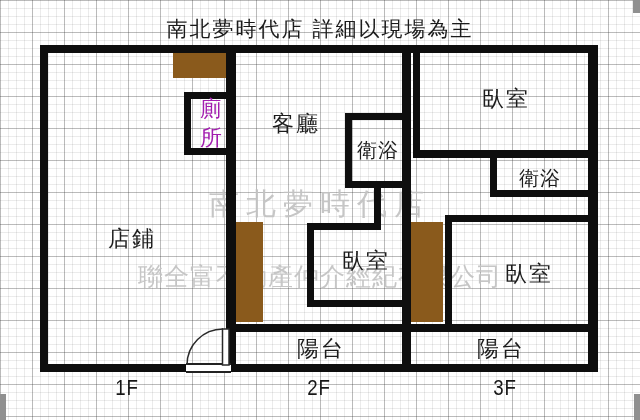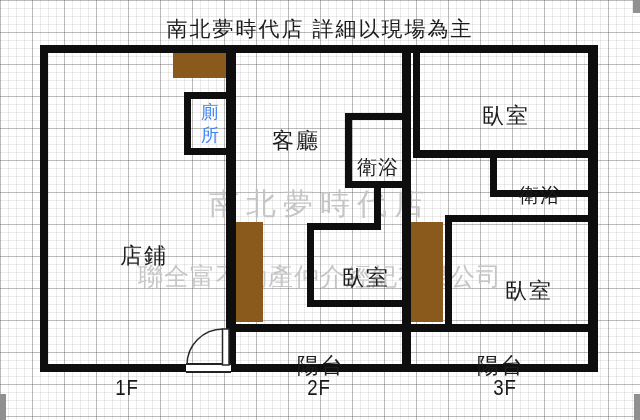--- a/index.html
+++ b/index.html
@@ -16,24 +16,24 @@
       linear-gradient(to right, rgba(60,60,60,0.28) 1px, transparent 1px),
       linear-gradient(to bottom, rgba(60,60,60,0.28) 1px, transparent 1px),
       linear-gradient(to right, rgba(60,60,60,0.10) 1px, transparent 1px),
       linear-gradient(to bottom, rgba(60,60,60,0.10) 1px, transparent 1px);
     background-size:32px 32px,32px 32px,8px 8px,8px 8px;
   }
   .wall{position:absolute;background:#0e0e0e;}
   .stairs{position:absolute;background:#8a5a1c;}
   .lbl{
     position:absolute;color:#1c1c1c;font-size:22px;line-height:1.05;
-    transform:translate(-50%,-50%);white-space:nowrap;letter-spacing:2px;margin-top:17px;
+    transform:translate(-50%,-50%);white-space:nowrap;letter-spacing:2px;
   }
   .lbl-vert{
-    position:absolute;color:#3b82f6;font-size:18px;line-height:1.3;
+    position:absolute;color:#a21caf;font-size:22px;line-height:1.3;
     transform:translate(-50%,-50%);width:20px;word-break:break-all;
     text-align:center;letter-spacing:0;
   }
   .floor-lbl{
     position:absolute;color:#161616;font-size:22px;
     transform:translate(-50%,-50%) scaleX(0.85);letter-spacing:1px;
   }
   .title{
     position:absolute;left:0;right:0;top:15px;text-align:center;
     color:#1b1b1b;font-size:21px;letter-spacing:2px;
@@ -94,21 +94,21 @@
 <div class="wall" style="left:490px;top:190px;width:108px;height:7px;"></div>
 <div class="wall" style="left:445px;top:215px;width:153px;height:7px;"></div>
 <div class="wall" style="left:445px;top:215px;width:7px;height:117px;"></div>
 
 <div class="door-threshold"></div>
 <svg style="position:absolute;left:185px;top:327px;" width="46" height="40" viewBox="0 0 46 40">
   <path d="M2,38 A36,36 0 0 1 38,2" fill="none" stroke="#2a2a2a" stroke-width="1.5"></path>
   <rect x="37.5" y="2" width="6.5" height="36" fill="#ffffff" stroke="#2a2a2a" stroke-width="1.5"></rect>
 </svg>
 
-<div class="lbl" style="left:144px;top:239px;">店鋪</div>
+<div class="lbl" style="left:132px;top:239px;">店鋪</div>
 <div class="lbl-vert" style="left:210px;top:124px;">廁所</div>
 <div class="lbl" style="left:296px;top:124px;">客廳</div>
 <div class="lbl" style="left:378px;top:150px;font-size:20px;letter-spacing:1px;">衛浴</div>
 <div class="lbl" style="left:366px;top:261px;">臥室</div>
 <div class="lbl" style="left:321px;top:349px;">陽台</div>
 <div class="lbl" style="left:506px;top:99px;">臥室</div>
 <div class="lbl" style="left:540px;top:178px;font-size:20px;letter-spacing:1px;">衛浴</div>
 <div class="lbl" style="left:529px;top:274px;">臥室</div>
 <div class="lbl" style="left:501px;top:349px;">陽台</div>
 

